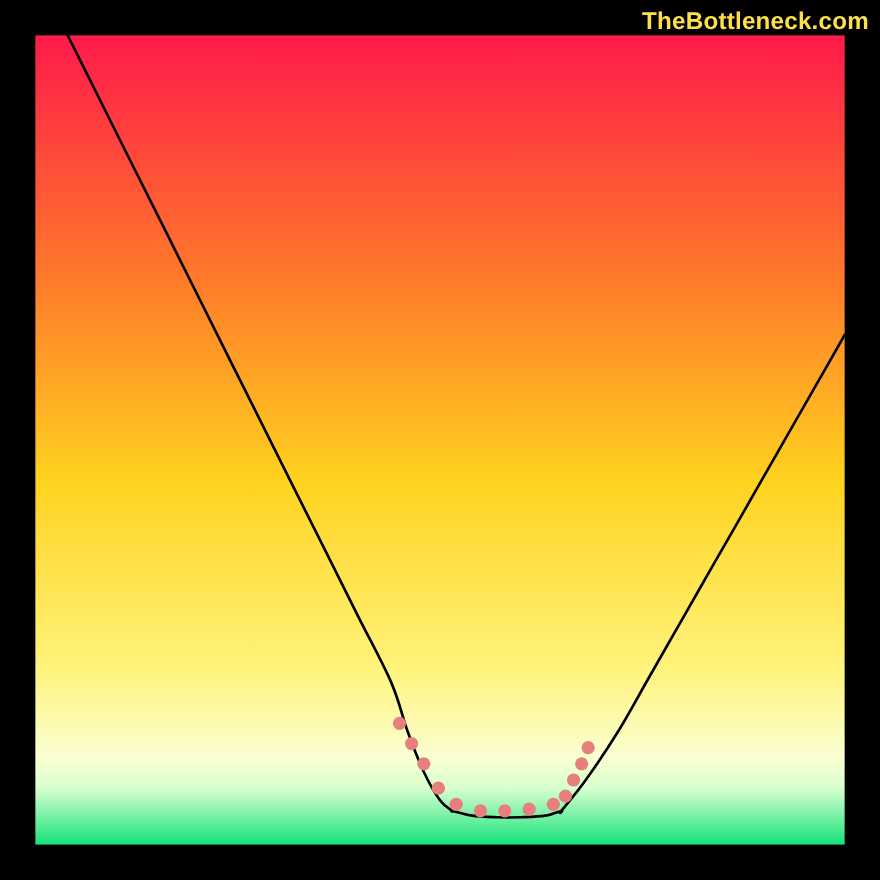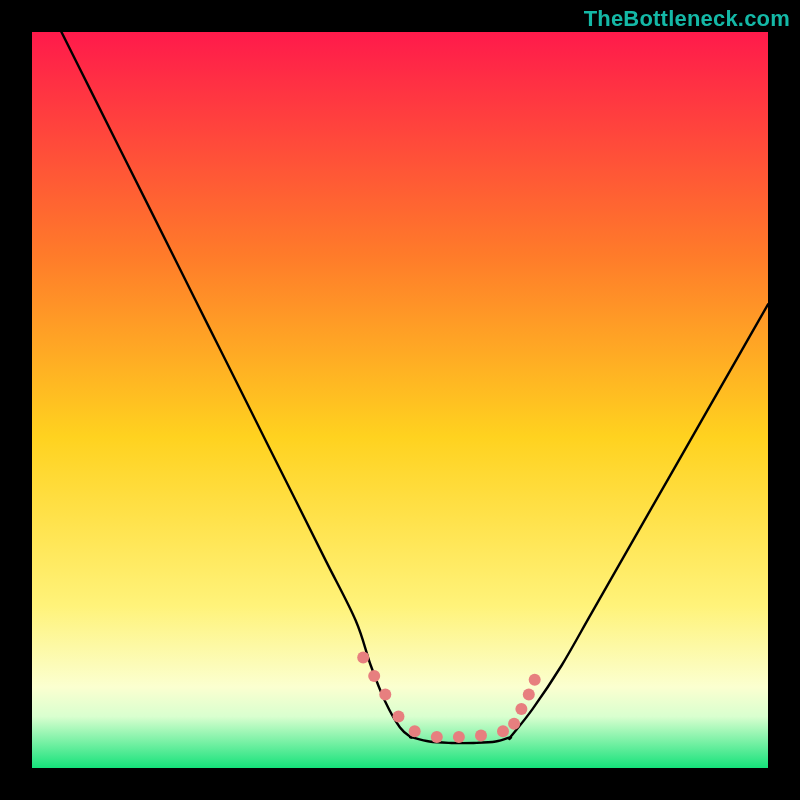--- a/index.html
+++ b/index.html
@@ -16,21 +16,21 @@
     top: 0;
     left: 0;
     width: 800px;
     height: 800px;
     background: #000;
   }
   .watermark {
     position: absolute;
     top: 6px;
     right: 10px;
-    color: #14b8a6;
+    color: #fde047;
     font-size: 22px;
     font-weight: 600;
     letter-spacing: 0.2px;
   }
   .plot {
     position: absolute;
     top: 32px;
     left: 32px;
     width: 736px;
     height: 736px;

